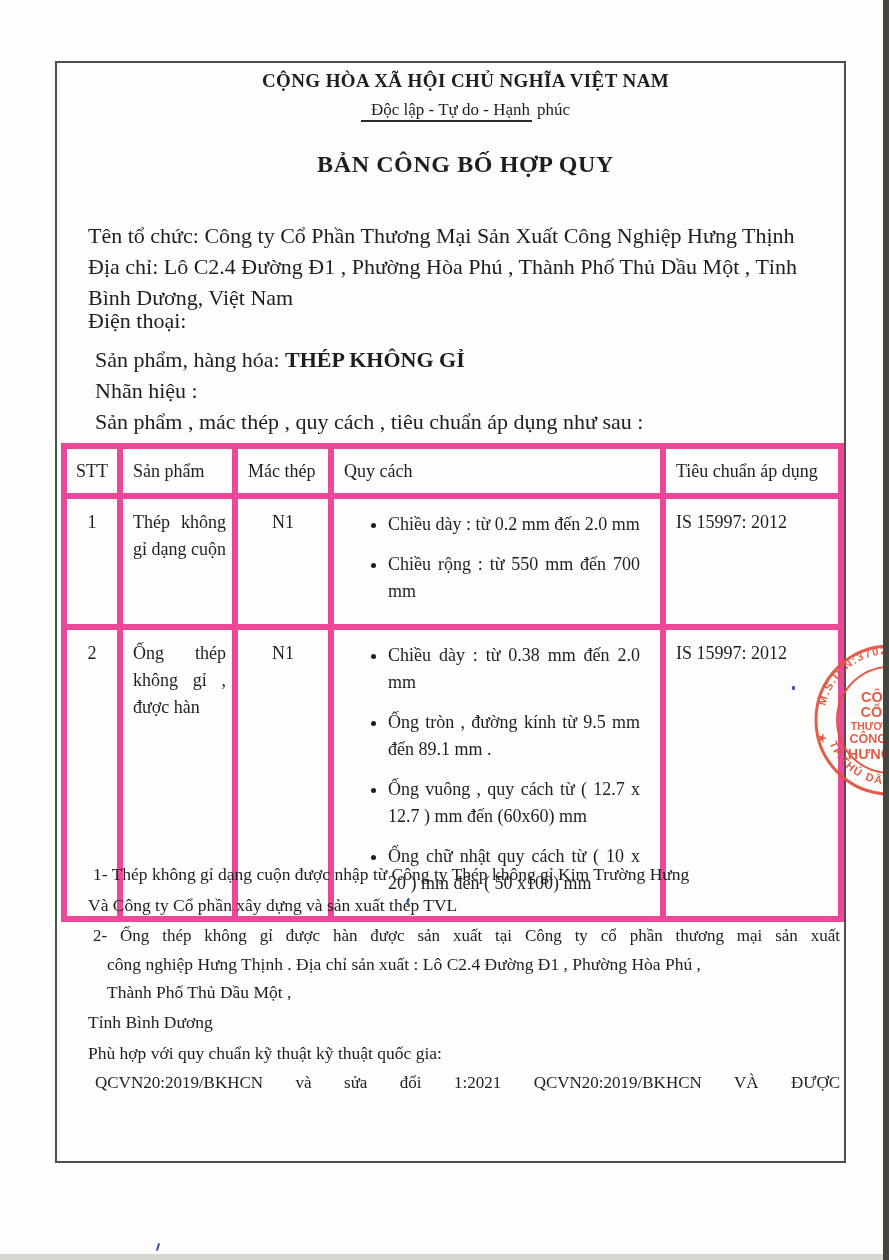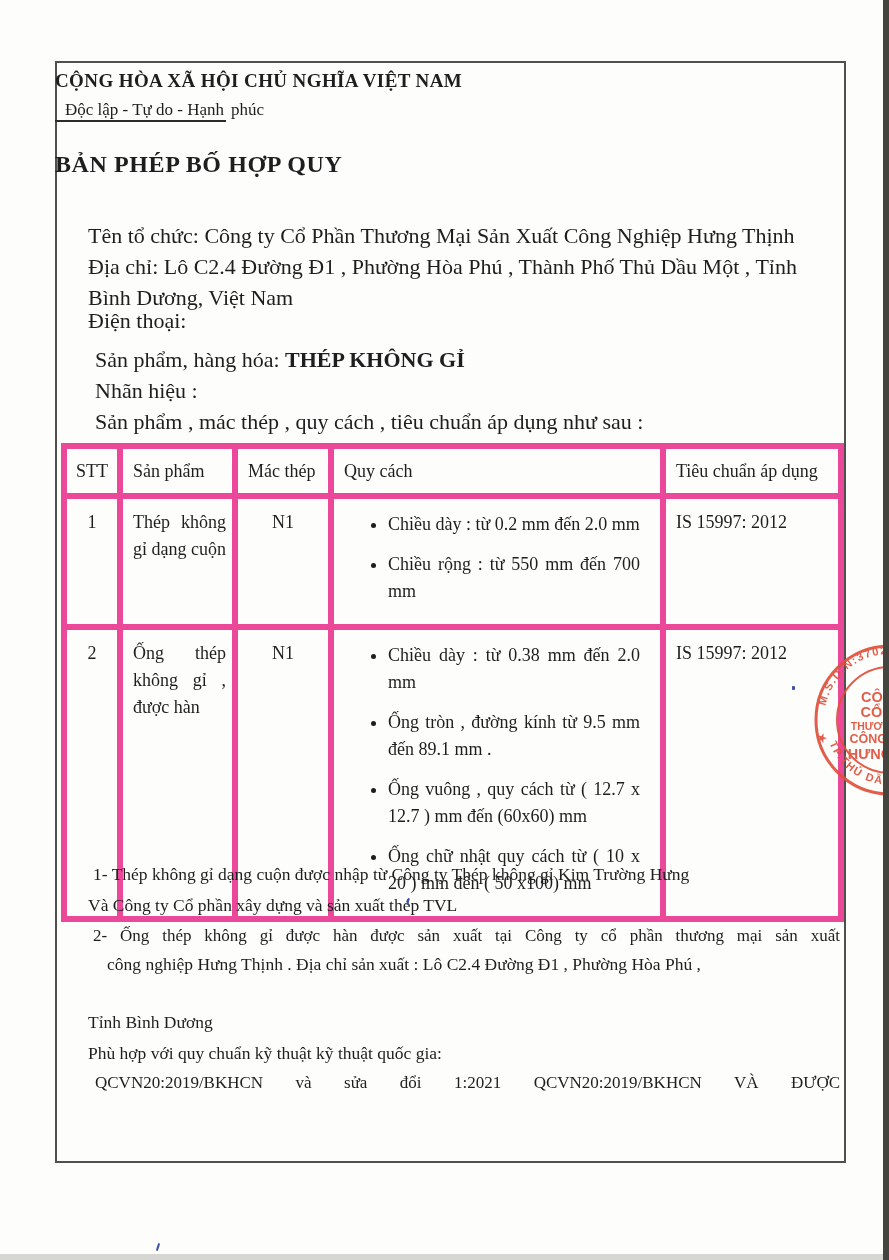--- a/index.html
+++ b/index.html
@@ -5,21 +5,21 @@
   html,body{margin:0;padding:0;background:#e9e9e6;}
   .page{
     position:relative;
     width:889px;height:1260px;
     background:#fdfdfb;
     overflow:hidden;
     font-family:"Liberation Serif","DejaVu Serif",serif;
     color:#1e1e1e;
   }
   .abs{position:absolute;}
-  .centered{left:55px;width:821px;text-align:left;}
+  .centered{left:55px;width:821px;text-align:center;}
   
   .scan-edge-right{left:883px;top:0;width:6px;height:1260px;background:#45453f;z-index:30;}
   .scan-edge-bottom{left:0;top:1254px;width:889px;height:6px;background:#d6d6d2;z-index:29;}
   .ink-speck{background:#3a52b0;border-radius:1px;z-index:5;}
   
   .border-frame{left:55px;top:61px;width:791px;height:1102px;border:2px solid #4f4f4c;box-sizing:border-box;}
   
   .country-title{top:70px;font-size:19px;font-weight:bold;letter-spacing:.4px;}
   .motto{top:100px;font-size:17px;font-weight:normal;}
   .motto .u{border-bottom:2px solid #2c2c2c;padding:0 2px 1px 10px;}
@@ -66,21 +66,21 @@
 <body>
 
 <div class="page">
 
   <div class="abs border-frame"></div>
 
   <div class="abs centered country-title">CỘNG HÒA XÃ HỘI CHỦ NGHĨA VIỆT NAM</div>
   <div class="abs centered motto">
     <span class="u">Độc lập - Tự do - Hạnh</span><span class="tail">phúc</span>
   </div>
-  <div class="abs centered doc-title">BẢN PHÉP BỐ HỢP QUY</div>
+  <div class="abs centered doc-title">BẢN CÔNG BỐ HỢP QUY</div>
 
   <div class="abs bodyline l-org">Tên tổ chức: Công ty Cổ Phần Thương Mại Sản Xuất Công Nghiệp Hưng Thịnh</div>
   <div class="abs bodyline l-addr1">Địa chỉ: Lô C2.4 Đường Đ1 , Phường Hòa Phú , Thành Phố Thủ Dầu Một , Tỉnh</div>
   <div class="abs bodyline l-addr2">Bình Dương, Việt Nam</div>
   <div class="abs bodyline l-phone">Điện thoại:</div>
   <div class="abs bodyline l-product">
     <span>Sản phẩm, hàng hóa: </span><span class="bold">THÉP KHÔNG GỈ</span>
   </div>
   <div class="abs bodyline l-brand">Nhãn hiệu :</div>
   <div class="abs bodyline l-intro">Sản phẩm , mác thép , quy cách , tiêu chuẩn áp dụng như sau :</div>
@@ -127,20 +127,21 @@
       </td>
       <td>IS 15997: 2012</td>
     </tr>
   </tbody>
     </table>
 
   <div class="abs note n0">1- Thép không gỉ dạng cuộn được nhập từ Công ty Thép không gỉ Kim Trường Hưng</div>
   <div class="abs note n1">Và Công ty Cổ phần xây dựng và sản xuất thép TVL</div>
   <div class="abs note n2 spread">2- Ống thép không gỉ được hàn được sản xuất tại Công ty cổ phần thương mại sản xuất</div>
   <div class="abs note n3">công nghiệp Hưng Thịnh . Địa chỉ sản xuất : Lô C2.4 Đường Đ1 , Phường Hòa Phú ,</div>
+  <div class="abs note n4">Thành Phố Thủ Dầu Một ,</div>
   <div class="abs note n5">Tỉnh Bình Dương</div>
   <div class="abs note n6">Phù hợp với quy chuẩn kỹ thuật kỹ thuật quốc gia:</div>
   <div class="abs note n7 spread">QCVN20:2019/BKHCN và sửa đổi 1:2021 QCVN20:2019/BKHCN VÀ ĐƯỢC</div>
 
   <div class="abs stamp">
     <svg width="156" height="156" viewBox="0 0 156 156">
       <defs>
         <path id="arcTop" d="M 13,67 A 65,65 0 0 1 128,36.5" fill="none"></path>
         <path id="arcBot" d="M 15.3,94.8 A 65,65 0 0 0 140.7,94.8" fill="none"></path>
       </defs>

